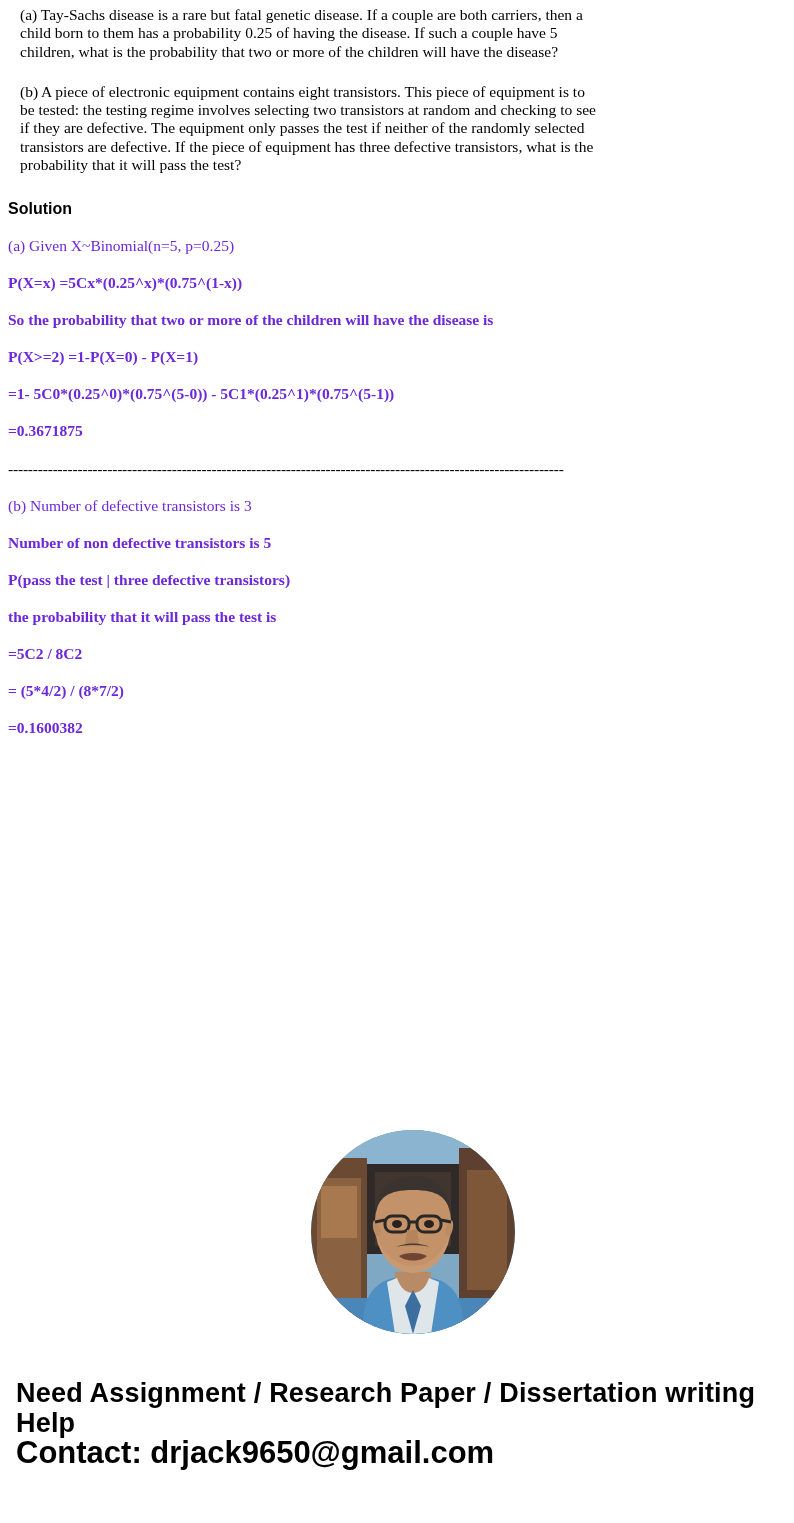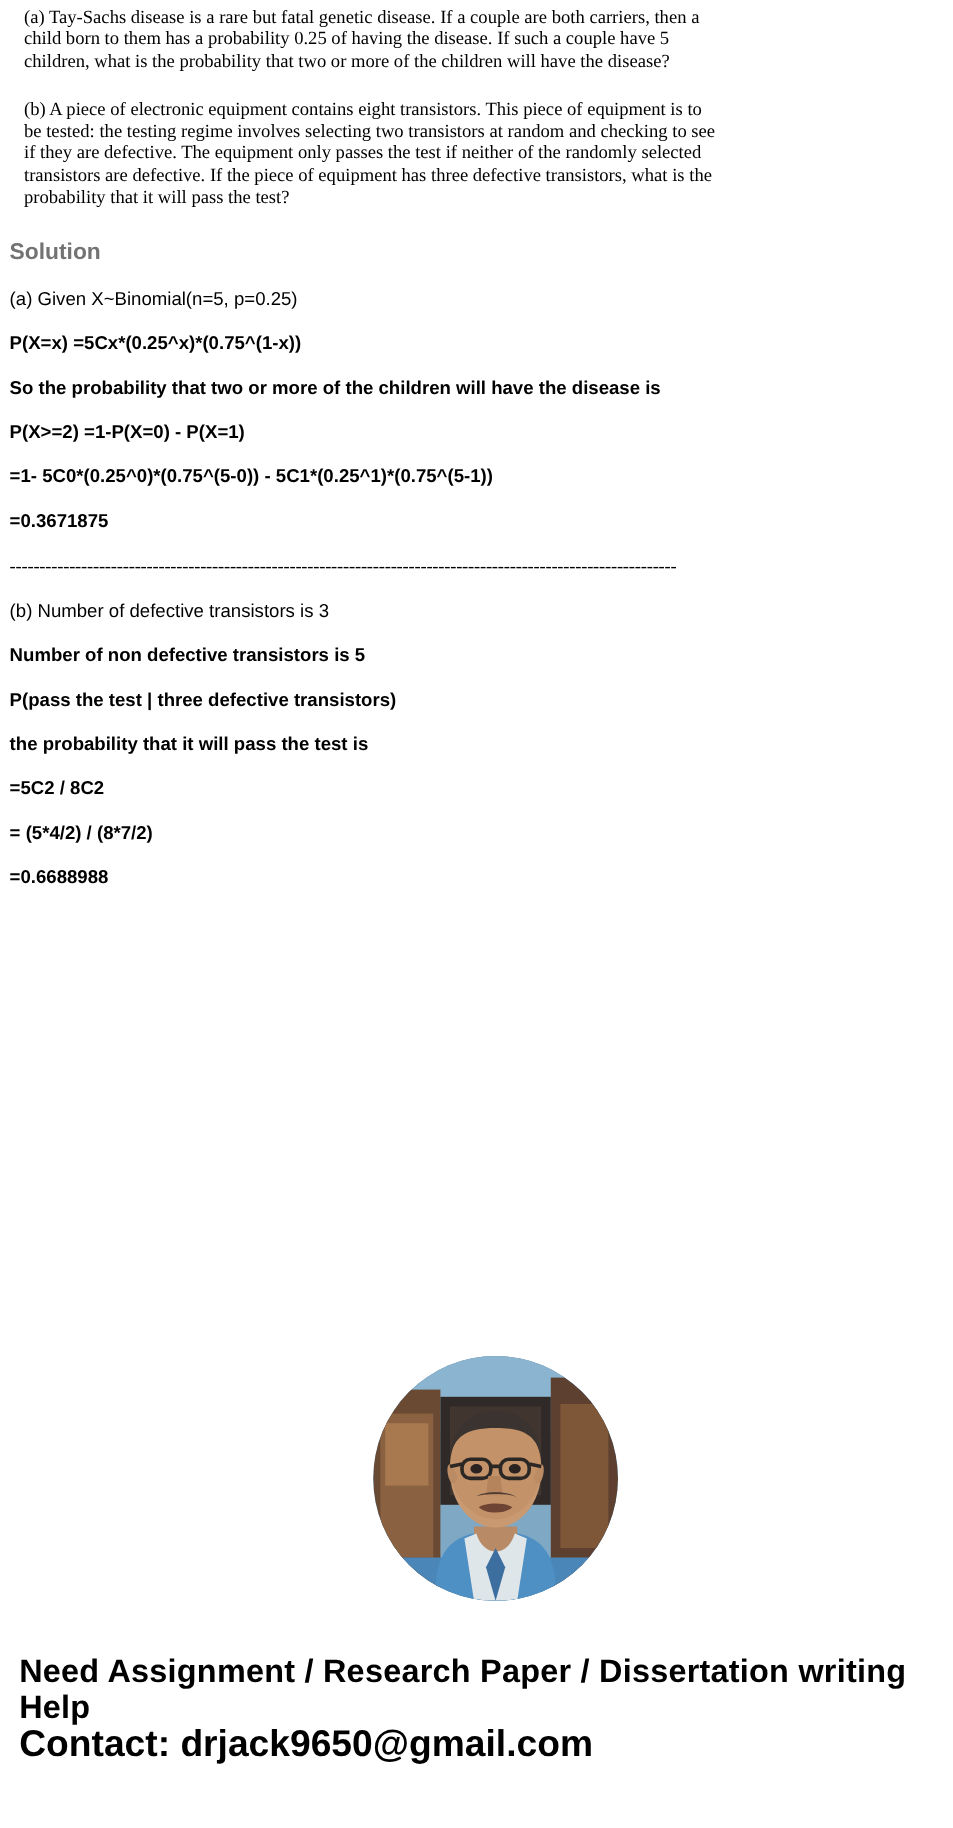--- a/index.html
+++ b/index.html
@@ -30,30 +30,30 @@
     color: #000;
     margin: 0 0 0 0;
     max-width: 580px;
   }
   .q-para.second {
     margin-top: 22px;
   }
   .solution-heading {
     font-family: "Liberation Sans", sans-serif;
     font-weight: bold;
-    font-size: 19px;
+    font-size: 16px;
     margin: 26px 0 0 8px;
-    color: #737373;
+    color: #000000;
   }
   .sol-line {
-    font-family: Liberation Sans, sans-serif;
+    font-family: Liberation Serif, serif;
     font-size: 15.5px;
     margin: 0 0 0 8px;
     padding-top: 19px;
-    color: #000000;
+    color: #6d28d9;
     line-height: 18px;
   }
   .sol-line.bold {
     font-weight: bold;
   }
   .divider-line {
     font-family: "Liberation Serif", serif;
     font-size: 15.5px;
     margin: 0 0 0 8px;
     padding-top: 20px;
@@ -125,21 +125,21 @@
 
   <div class="divider-line">----------------------------------------------------------------------------------------------------------------</div>
 
   <div>
     <div class="sol-line">(b) Number of defective transistors is 3</div>
     <div class="sol-line bold">Number of non defective transistors is 5</div>
     <div class="sol-line bold">P(pass the test | three defective transistors)</div>
     <div class="sol-line bold">the probability that it will pass the test is</div>
     <div class="sol-line bold">=5C2 / 8C2</div>
     <div class="sol-line bold">= (5*4/2) / (8*7/2)</div>
-    <div class="sol-line bold">=0.6688988</div>
+    <div class="sol-line bold">=0.1600382</div>
   </div>
 
   <div class="footer-area">
 
     <div class="avatar-wrap">
       <svg class="avatar-svg" viewBox="0 0 204 204">
         <defs>
           <clipPath id="circleClip">
               <circle cx="102" cy="102" r="102"></circle>
             </clipPath>

